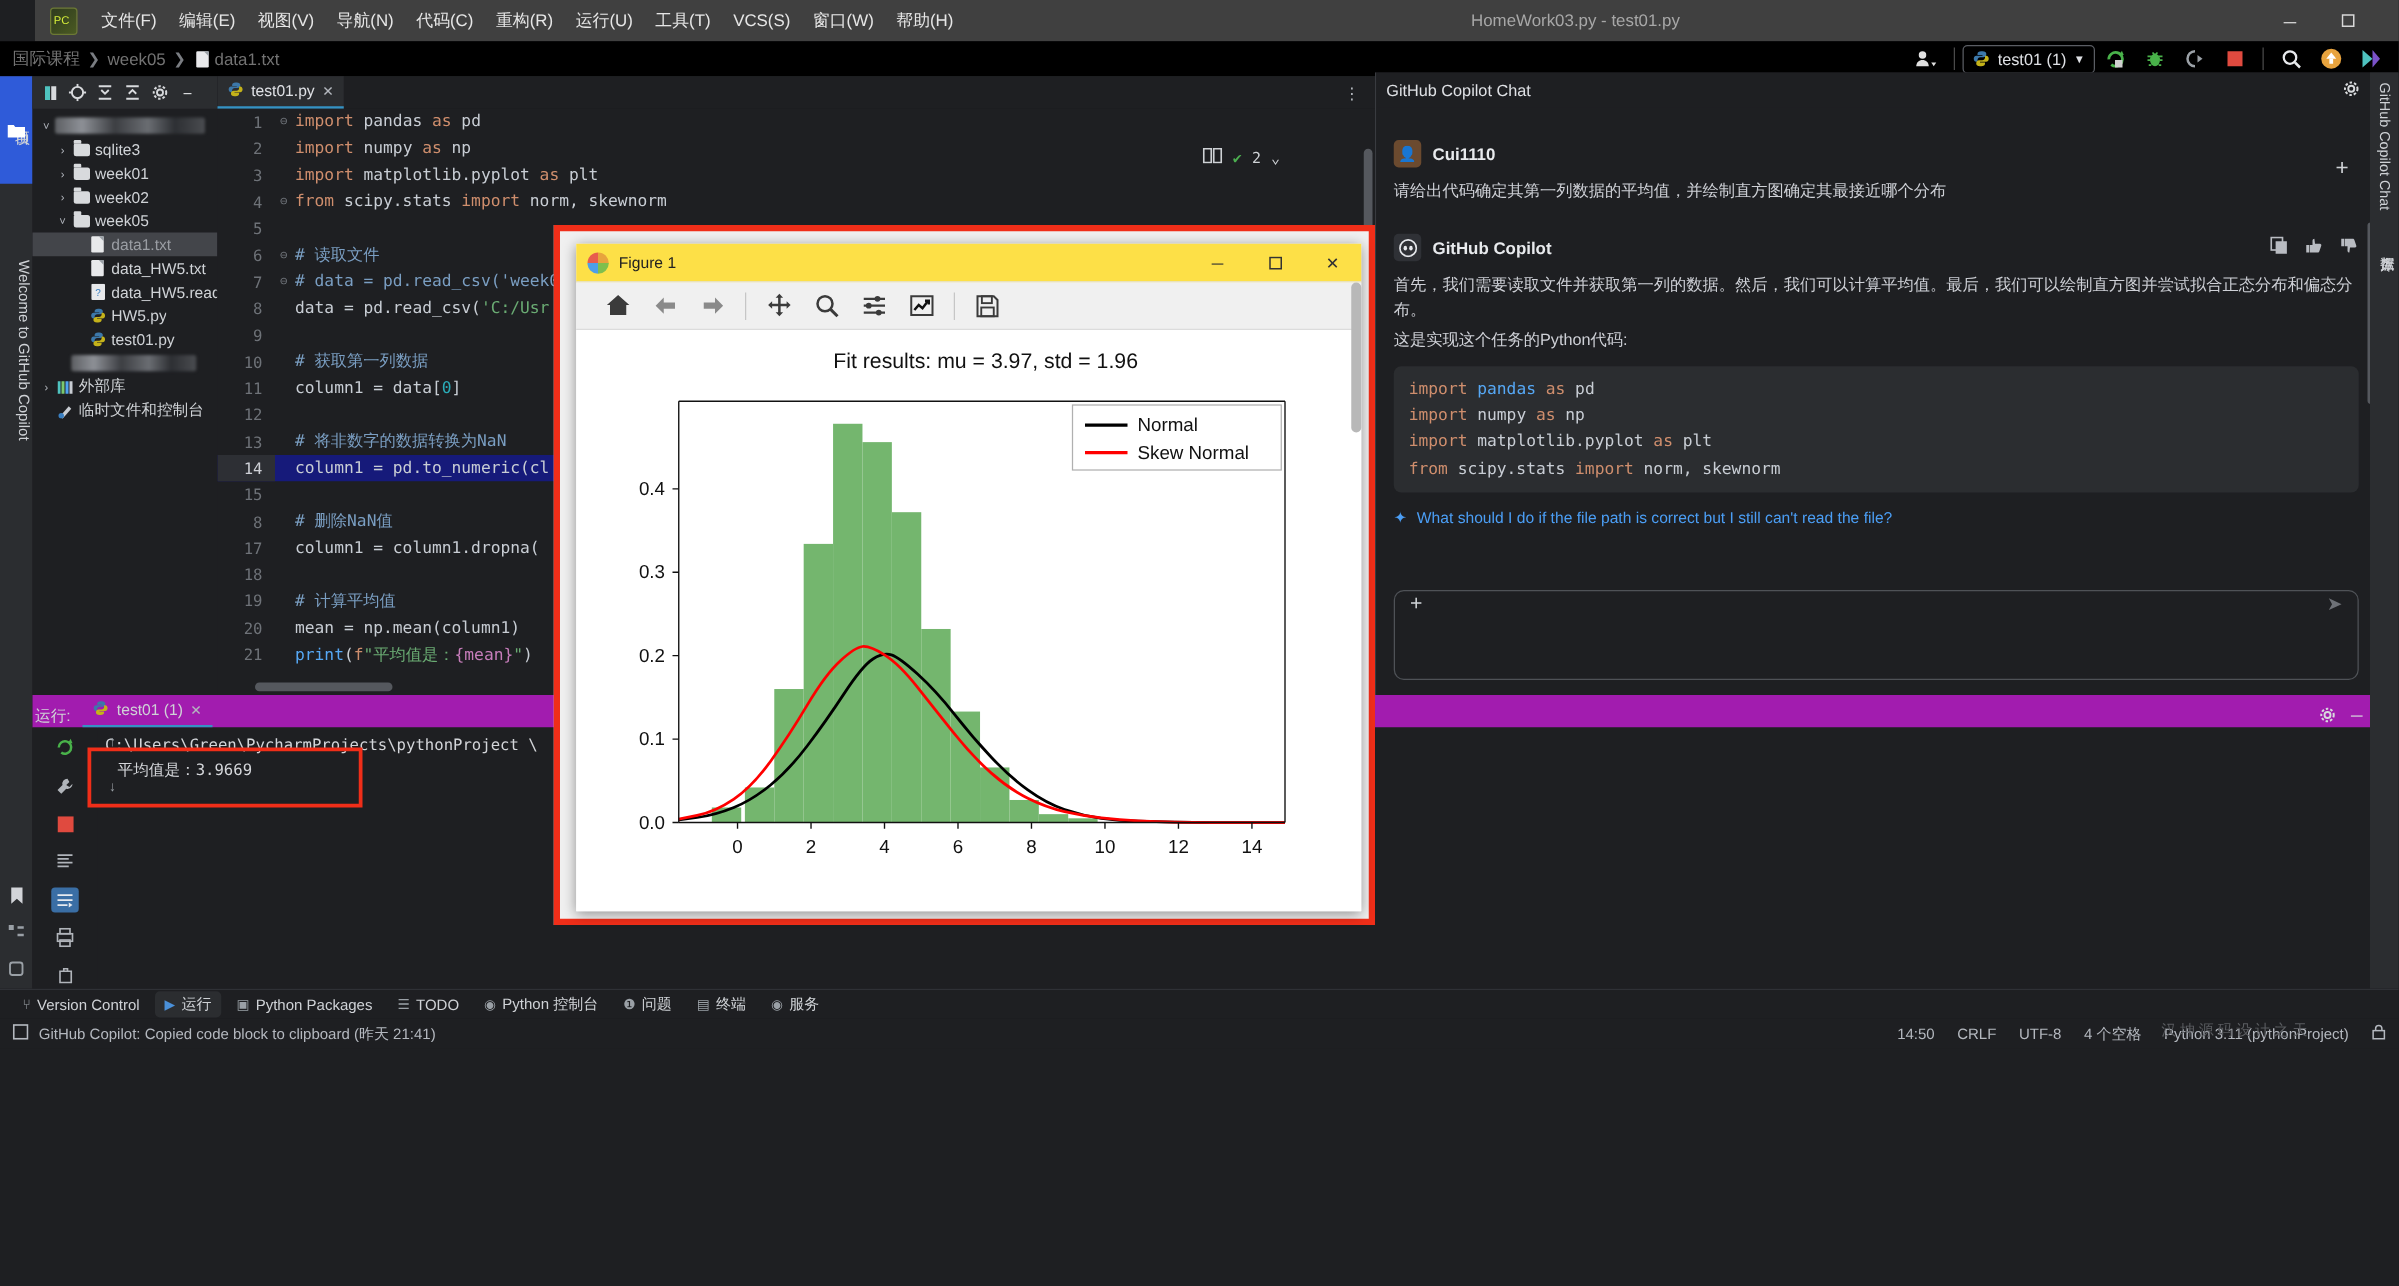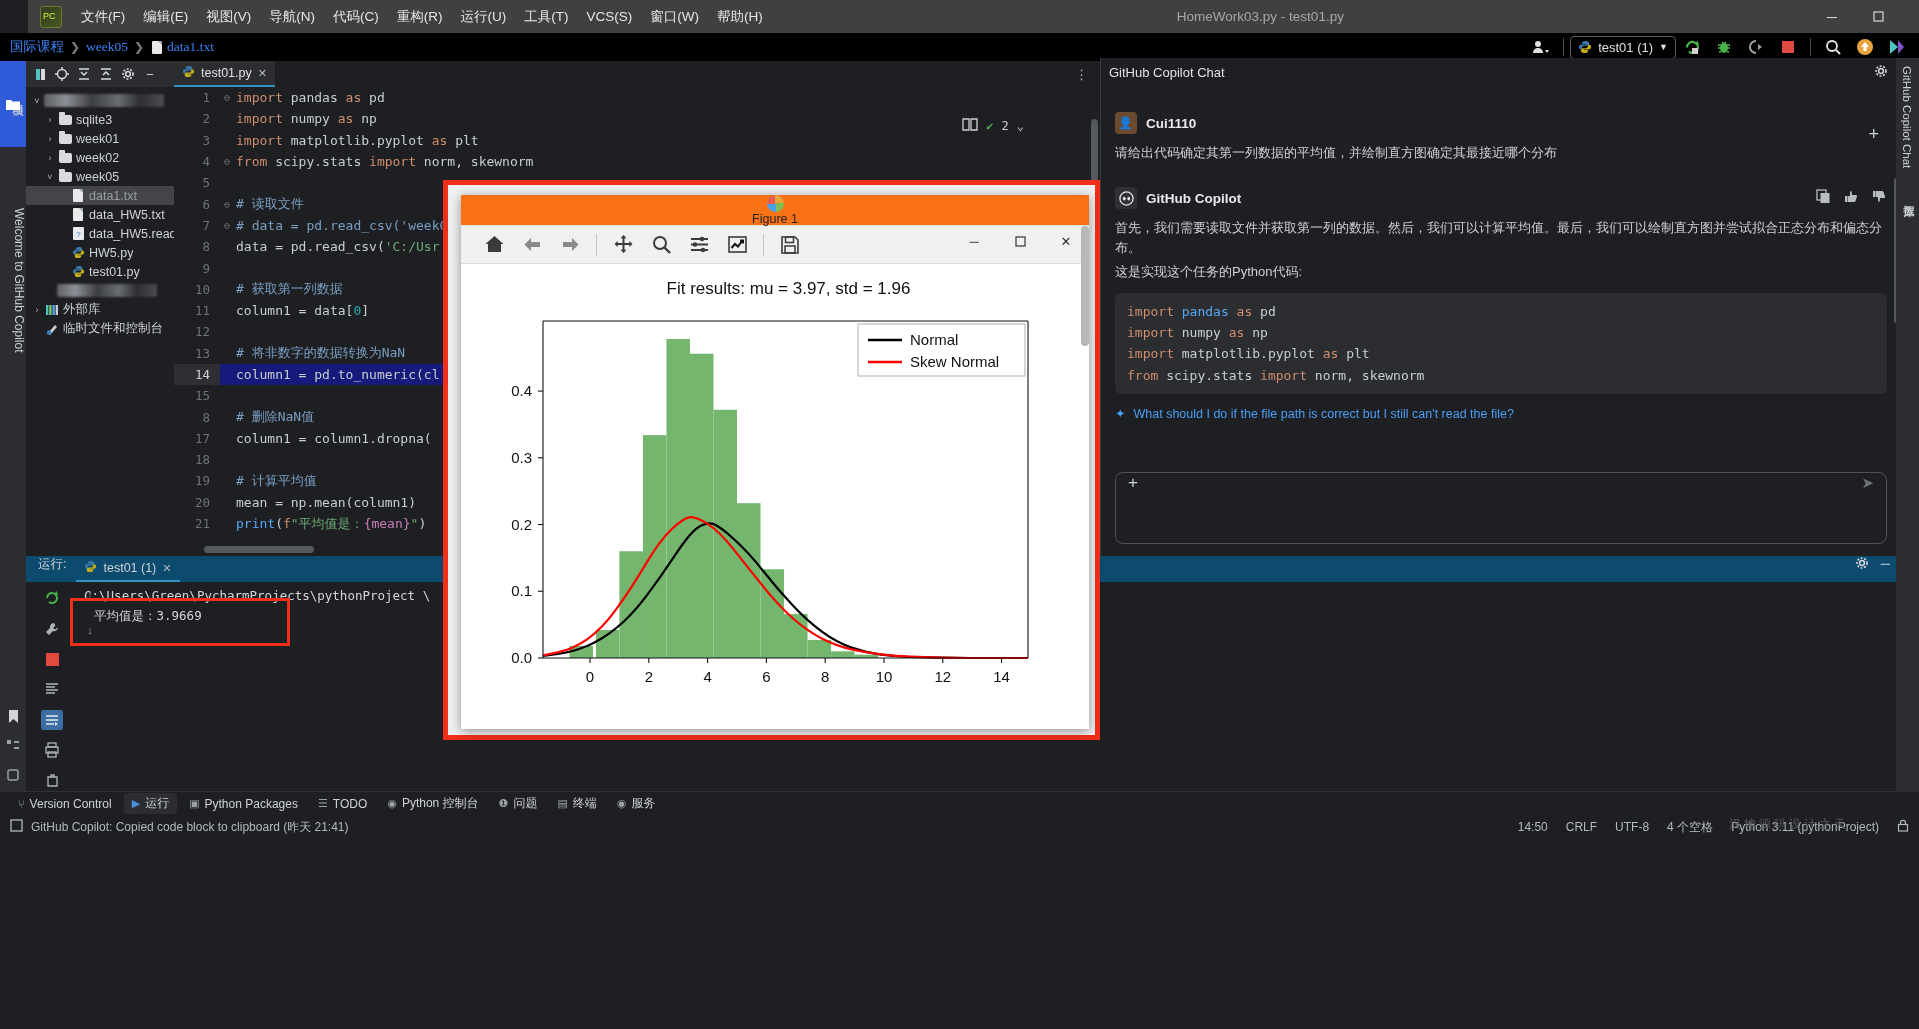--- a/index.html
+++ b/index.html
@@ -10,21 +10,21 @@
   #titlebar { position:absolute; left:0; top:0; width:1919px; height:33px; background:#404040; display:flex; align-items:center;margin-left:28px; }
   #pc-logo { width:22px; height:22px; margin:0 10px 0 12px; border-radius:3px;
     background:linear-gradient(135deg,#2f3b1e 0%,#4a5a22 100%); border:1px solid #6c7a33; position:relative; flex:none;}
   #pc-logo::after{ content:"PC"; position:absolute; left:2px; top:4px; font-size:9px; color:#d7ef3a; font-family:"Liberation Sans",sans-serif;}
   .menu-item { padding:3px 9px; color:#e6e6e6; font-size:13.5px; white-space:nowrap; cursor:default; }
   #win-title { flex:1; text-align:center; color:#a7a7a7; font-size:13.5px; margin-left:-60px; }
   .winbtn { width:46px; height:33px; display:flex; align-items:center; justify-content:center; color:#d8d8d8; font-size:14px; }
 
   
   #navbar { position:absolute; left:0; top:33px; width:1919px; height:28px; background:#000; display:flex; align-items:center; padding-left:10px; }
-  .crumb { color:#3b82f6; font-size:13.5px;font-family:Liberation Serif, serif; }
+  .crumb { color:#737373; font-size:13.5px; }
   .crumb-sep { color:#7a7d82; margin:0 6px; font-size:12px; }
   #navbar-right { margin-left:auto; display:flex; align-items:center; height:28px; padding-right:6px; }
   .tb-icon { width:28px; height:24px; display:flex; align-items:center; justify-content:center; margin:0 2px; }
   .tb-sep { width:1px; height:18px; background:#4a4a4a; margin:0 6px; }
   #run-config { display:flex; align-items:center; height:23px; border:1px solid #5a5d63; border-radius:4px; padding:0 7px; gap:6px; }
   #run-config span { font-size:13px; color:#dfe1e5; }
 
   
   #leftstrip { position:absolute; left:0; top:61px; width:26px; height:730px; background:#2b2d30; }
   .vert-tab { writing-mode:vertical-rl; text-orientation:mixed; font-size:12px; padding:6px 0; color:#cfd2d6; text-align:center; width:26px; }
@@ -61,21 +61,21 @@
   .fold { width:14px; color:#6e7278; flex:none; text-align:center; font-size:10px;}
   .ctext { padding-left:2px; }
   .kw { color:#cf8e6d; } .id { color:#c8cdd4; } .str { color:#6aab73; }
   .cmt { color:#7a9ec2; } .num { color:#2aacb8; } .fn { color:#56a8f5; } .punc{color:#c8cdd4;} .fpref{ color:#cf8e6d; } .brace{ color:#c77dbb; }
   #editor-inspect { position:absolute; right:76px; top:30px; display:flex; align-items:center; gap:8px; font-size:12px; color:#cfd2d6;}
   #edit-scroll { position:absolute; right:2px; top:32px; width:7px; height:130px; background:#55585e; border-radius:4px;}
   #hs-scroll { position:absolute; left:30px; bottom:3px; width:110px; height:7px; background:#55585e; border-radius:4px;}
 
   
   #runwin { position:absolute; left:26px; top:556px; width:1874px; height:235px; background:#1e1f22; }
-  #run-header { height:26px; display:flex; align-items:flex-start; background:#0c4a6e; padding-left:12px; gap:10px;}
+  #run-header { height:26px; display:flex; align-items:flex-end; background:#a21caf; padding-left:2px; gap:10px;}
   #run-header .rt { color:#cfd2d6; font-size:12.5px;}
   #run-tab { display:flex; align-items:center; gap:6px; border-bottom:2px solid #3592c4; height:26px; padding:0 8px;}
   #run-header .right { margin-left:auto; display:flex; gap:12px; padding-right:10px;}
   #run-sidebar { position:absolute; left:0; top:26px; width:52px; height:209px; background:#1e1f22; display:flex; flex-direction:column; align-items:center; gap:10px; padding-top:6px;}
   .rs-ico { width:22px; height:22px; display:flex; align-items:center; justify-content:center; }
   #run-console { position:absolute; left:52px; top:26px; width:1822px; height:209px; background:#1e1f22; font-family:"DejaVu Sans Mono",monospace; font-size:12.5px; padding-top:6px;}
   .con-line { color:#d4d6da; padding-left:6px; height:20px; white-space:pre; }
   #gutter-arrows { position:absolute; left:56px; top:32px; width:16px; color:#9aa0a6; font-size:11px; text-align:center;}
   #highlight-box { position:absolute; left:70px; top:598px; width:220px; height:48px; border:3px solid #f02e19; }
 
@@ -98,21 +98,21 @@
   #cp-input .row .send { margin-left:auto; color:#6e7177; font-size:15px;}
   #cp-scroll { position:absolute; right:20px; top:120px; width:5px; height:145px; background:#55585e; border-radius:4px;}
 
   
   #rightstrip { position:absolute; right:0; top:58px; width:23px; height:733px; background:#2b2d30; }
   #rightstrip .vt { writing-mode:vertical-rl; font-size:11.5px; color:#cfd2d6; padding:8px 5px; }
 
   
   #figframe { position:absolute; left:443px; top:180px; width:657px; height:560px; border:5px solid #f02e19; background:#f0f0f0;}
   #figwin { position:absolute; left:13px; top:10px; width:628px; height:534px; background:#fff; box-shadow:0 2px 10px rgba(0,0,0,.4);}
-  #fig-title { height:31px; display:flex; align-items:center; background:#f97316; border-bottom:1px solid #e2e2e2;flex-direction:column;}
+  #fig-title { height:31px; display:flex; align-items:center; background:#fde047; border-bottom:1px solid #e2e2e2;}
   #fig-title .ic { width:17px; height:17px; margin:0 8px 0 9px; border-radius:50%; background:conic-gradient(#e8a33d 0 25%,#7fbf4d 25% 50%,#4d9fe8 50% 75%,#e85c4d 75% 100%); flex:none;}
   #fig-title .t { font-size:12.5px; color:#222; }
   #fig-title .btns { margin-left:auto; display:flex; }
   .fbtn { width:46px; height:31px; display:flex; align-items:center; justify-content:center; color:#333; font-size:13px;}
   #fig-toolbar { height:38px; background:#f0f0f0; display:flex; align-items:center; padding-left:16px; gap:4px; border-bottom:1px solid #dcdcdc;}
   .mtb { width:34px; height:30px; display:flex; align-items:center; justify-content:center;}
   .mtb-sep { width:1px; height:22px; background:#c6c6c6; margin:0 5px;}
   #fig-canvas { position:absolute; left:0; top:69px; width:628px; height:465px; background:#fff;}
   #fig-scroll { position:absolute; right:0; top:31px; width:8px; height:120px; background:#b8b8b8; border-radius:4px;}
 

